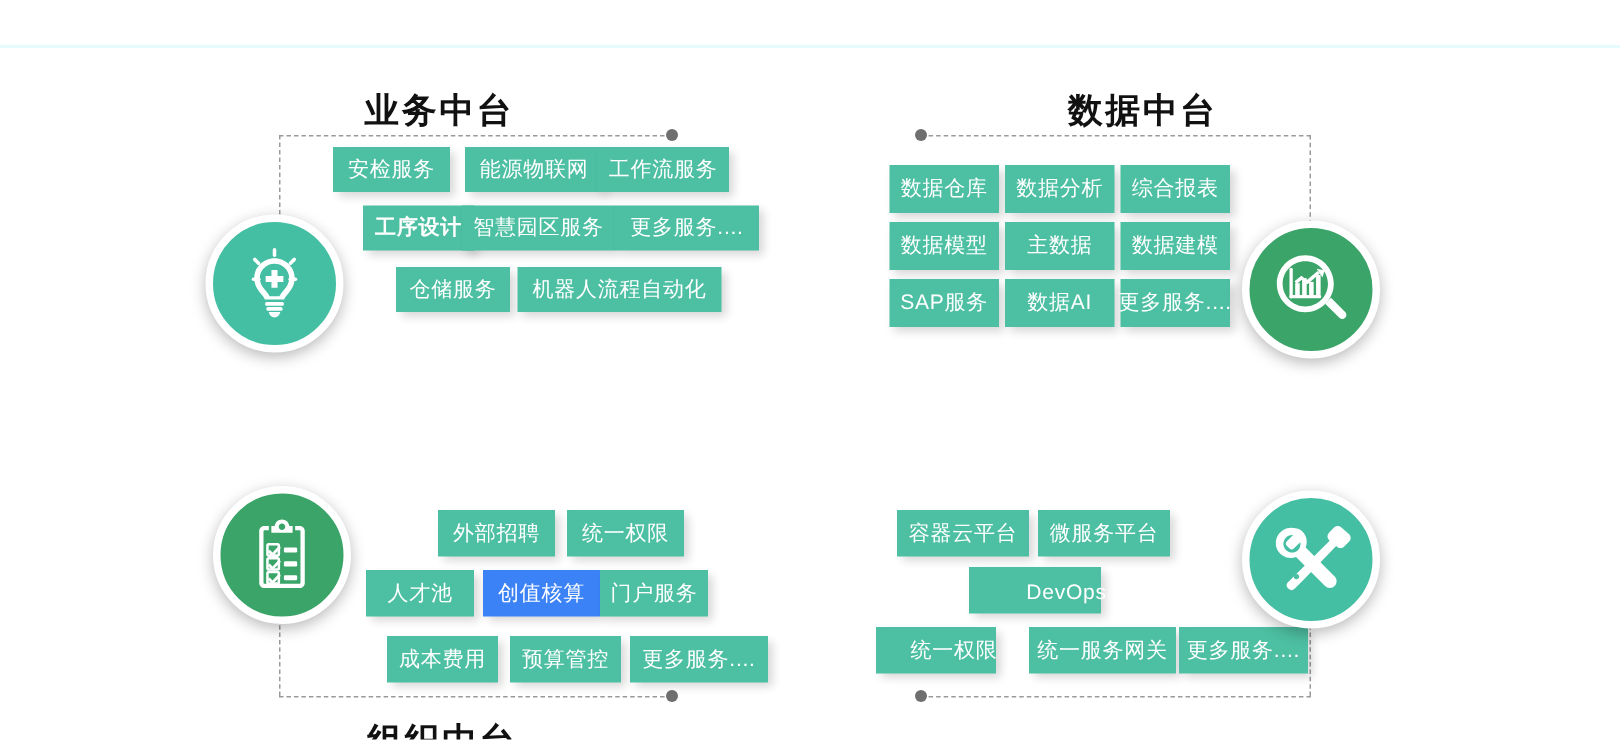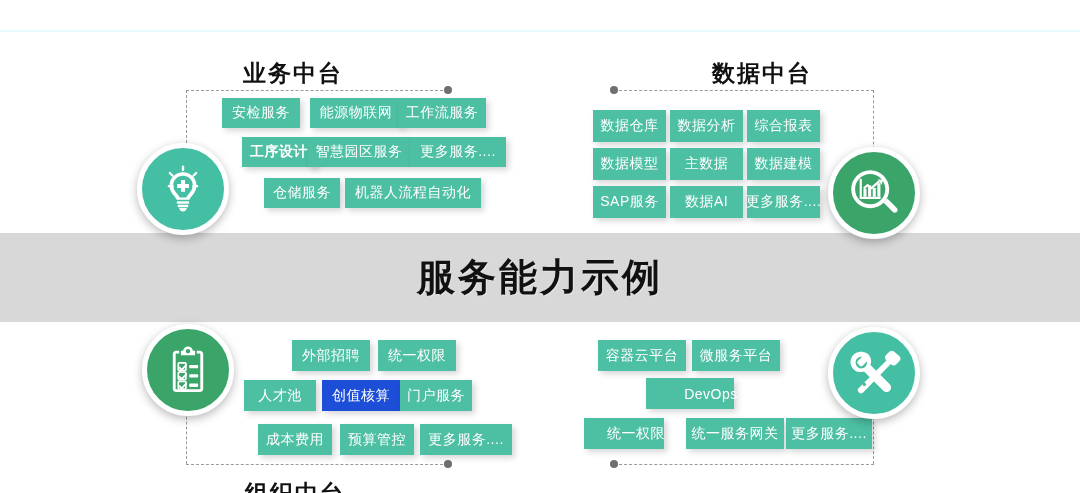--- a/index.html
+++ b/index.html
@@ -124,23 +124,20 @@
         <rect x="25" y="23" width="3.6" height="13.4"></rect>
         <rect x="30.5" y="26" width="3.6" height="10.4"></rect>
         <rect x="36" y="20.5" width="3.6" height="15.9"></rect>
 
         <path d="M19 25.5l5.4-4.4 4.4 3.4 8.4-7.2 1.8 2.1-9.8 8.4-4.5-3.5-4.1 3.4z"></path>
         <path d="M36.4 15.6l6.2 1.1-1.4 5.9z"></path>
       </g>
     </svg>
   </div>
 
-  <div class="banner" style="background: rgb(216, 216, 216);">
-    <div class="banner-title" style="color: rgb(17, 17, 17);">服务能力示例</div>
-  </div>
 
   <div class="dash-v" style="left: 186px; top: 372px; height: 62px; border-left-color: rgb(154, 154, 154);"></div>
   <div class="dash-h" style="left: 186px; top: 434px; width: 262px; border-top-color: rgb(154, 154, 154);"></div>
   <div class="dot" style="left:444px;top:430px;"></div>
   <div class="sec-title" style="left:245px;top:448px;">组织中台</div>
   <div class="icon-circle dark" style="left: 142px; top: 294px; background: rgb(58, 164, 105);">
     <svg viewBox="0 0 64 64" aria-hidden="true">
       <g fill="#ffffff">
 
         <path d="M32 4c-3 0-5.4 2.2-5.8 5.1h-2.6v5.3h16.8V9.1h-2.6C37.4 6.2 35 4 32 4zm0 3.2c1.4 0 2.6 1.1 2.6 2.5s-1.2 2.5-2.6 2.5-2.6-1.1-2.6-2.5 1.2-2.5 2.6-2.5z"></path>
@@ -196,21 +193,21 @@
       <div class="tag" style="left: 747px; top: 80px; width: 73px; height: 32px; background: rgb(77, 191, 162);">综合报表</div>
       <div class="tag" style="left: 593px; top: 118px; width: 73px; height: 32px; background: rgb(77, 191, 162);">数据模型</div>
       <div class="tag" style="left: 670px; top: 118px; width: 73px; height: 32px; background: rgb(77, 191, 162);">主数据</div>
       <div class="tag" style="left: 747px; top: 118px; width: 73px; height: 32px; background: rgb(77, 191, 162);">数据建模</div>
       <div class="tag" style="left: 593px; top: 156px; width: 73px; height: 32px; background: rgb(77, 191, 162);">SAP服务</div>
       <div class="tag" style="left: 670px; top: 156px; width: 73px; height: 32px; background: rgb(77, 191, 162);">数据AI</div>
       <div class="tag" style="left: 747px; top: 156px; width: 73px; height: 32px; background: rgb(77, 191, 162);">更多服务....</div>
       <div class="tag" style="left: 292px; top: 310px; width: 78px; height: 31px; background: rgb(77, 191, 162);">外部招聘</div>
       <div class="tag" style="left: 378px; top: 310px; width: 78px; height: 31px; background: rgb(77, 191, 162);">统一权限</div>
       <div class="tag" style="left: 244px; top: 350px; width: 72px; height: 31px; background: rgb(77, 191, 162);">人才池</div>
-      <div class="tag" style="left: 322px; top: 350px; width: 78px; height: 31px; background: #1d4ed8;">创值核算</div>
+      <div class="tag" style="left: 322px; top: 350px; width: 78px; height: 31px; background: #3b82f6;">创值核算</div>
       <div class="tag" style="left: 400px; top: 350px; width: 72px; height: 31px; background: rgb(77, 191, 162);">门户服务</div>
       <div class="tag" style="left: 258px; top: 394px; width: 74px; height: 31px; background: rgb(77, 191, 162);">成本费用</div>
       <div class="tag" style="left: 340px; top: 394px; width: 74px; height: 31px; background: rgb(77, 191, 162);">预算管控</div>
       <div class="tag" style="left: 420px; top: 394px; width: 92px; height: 31px; background: rgb(77, 191, 162);">更多服务....</div>
       <div class="tag" style="left: 598px; top: 310px; width: 88px; height: 31px; background: rgb(77, 191, 162);">容器云平台</div>
       <div class="tag" style="left: 692px; top: 310px; width: 88px; height: 31px; background: rgb(77, 191, 162);">微服务平台</div>
       <div class="tag" style="left: 646px; top: 348px; width: 88px; height: 31px; background: rgb(77, 191, 162); padding-left: 46px;">DevOps</div>
       <div class="tag" style="left: 584px; top: 388px; width: 80px; height: 31px; background: rgb(77, 191, 162); padding-left: 28px;">统一权限</div>
       <div class="tag" style="left: 686px; top: 388px; width: 98px; height: 31px; background: rgb(77, 191, 162);">统一服务网关</div>
       <div class="tag" style="left: 786px; top: 388px; width: 86px; height: 31px; background: rgb(77, 191, 162);">更多服务....</div>

